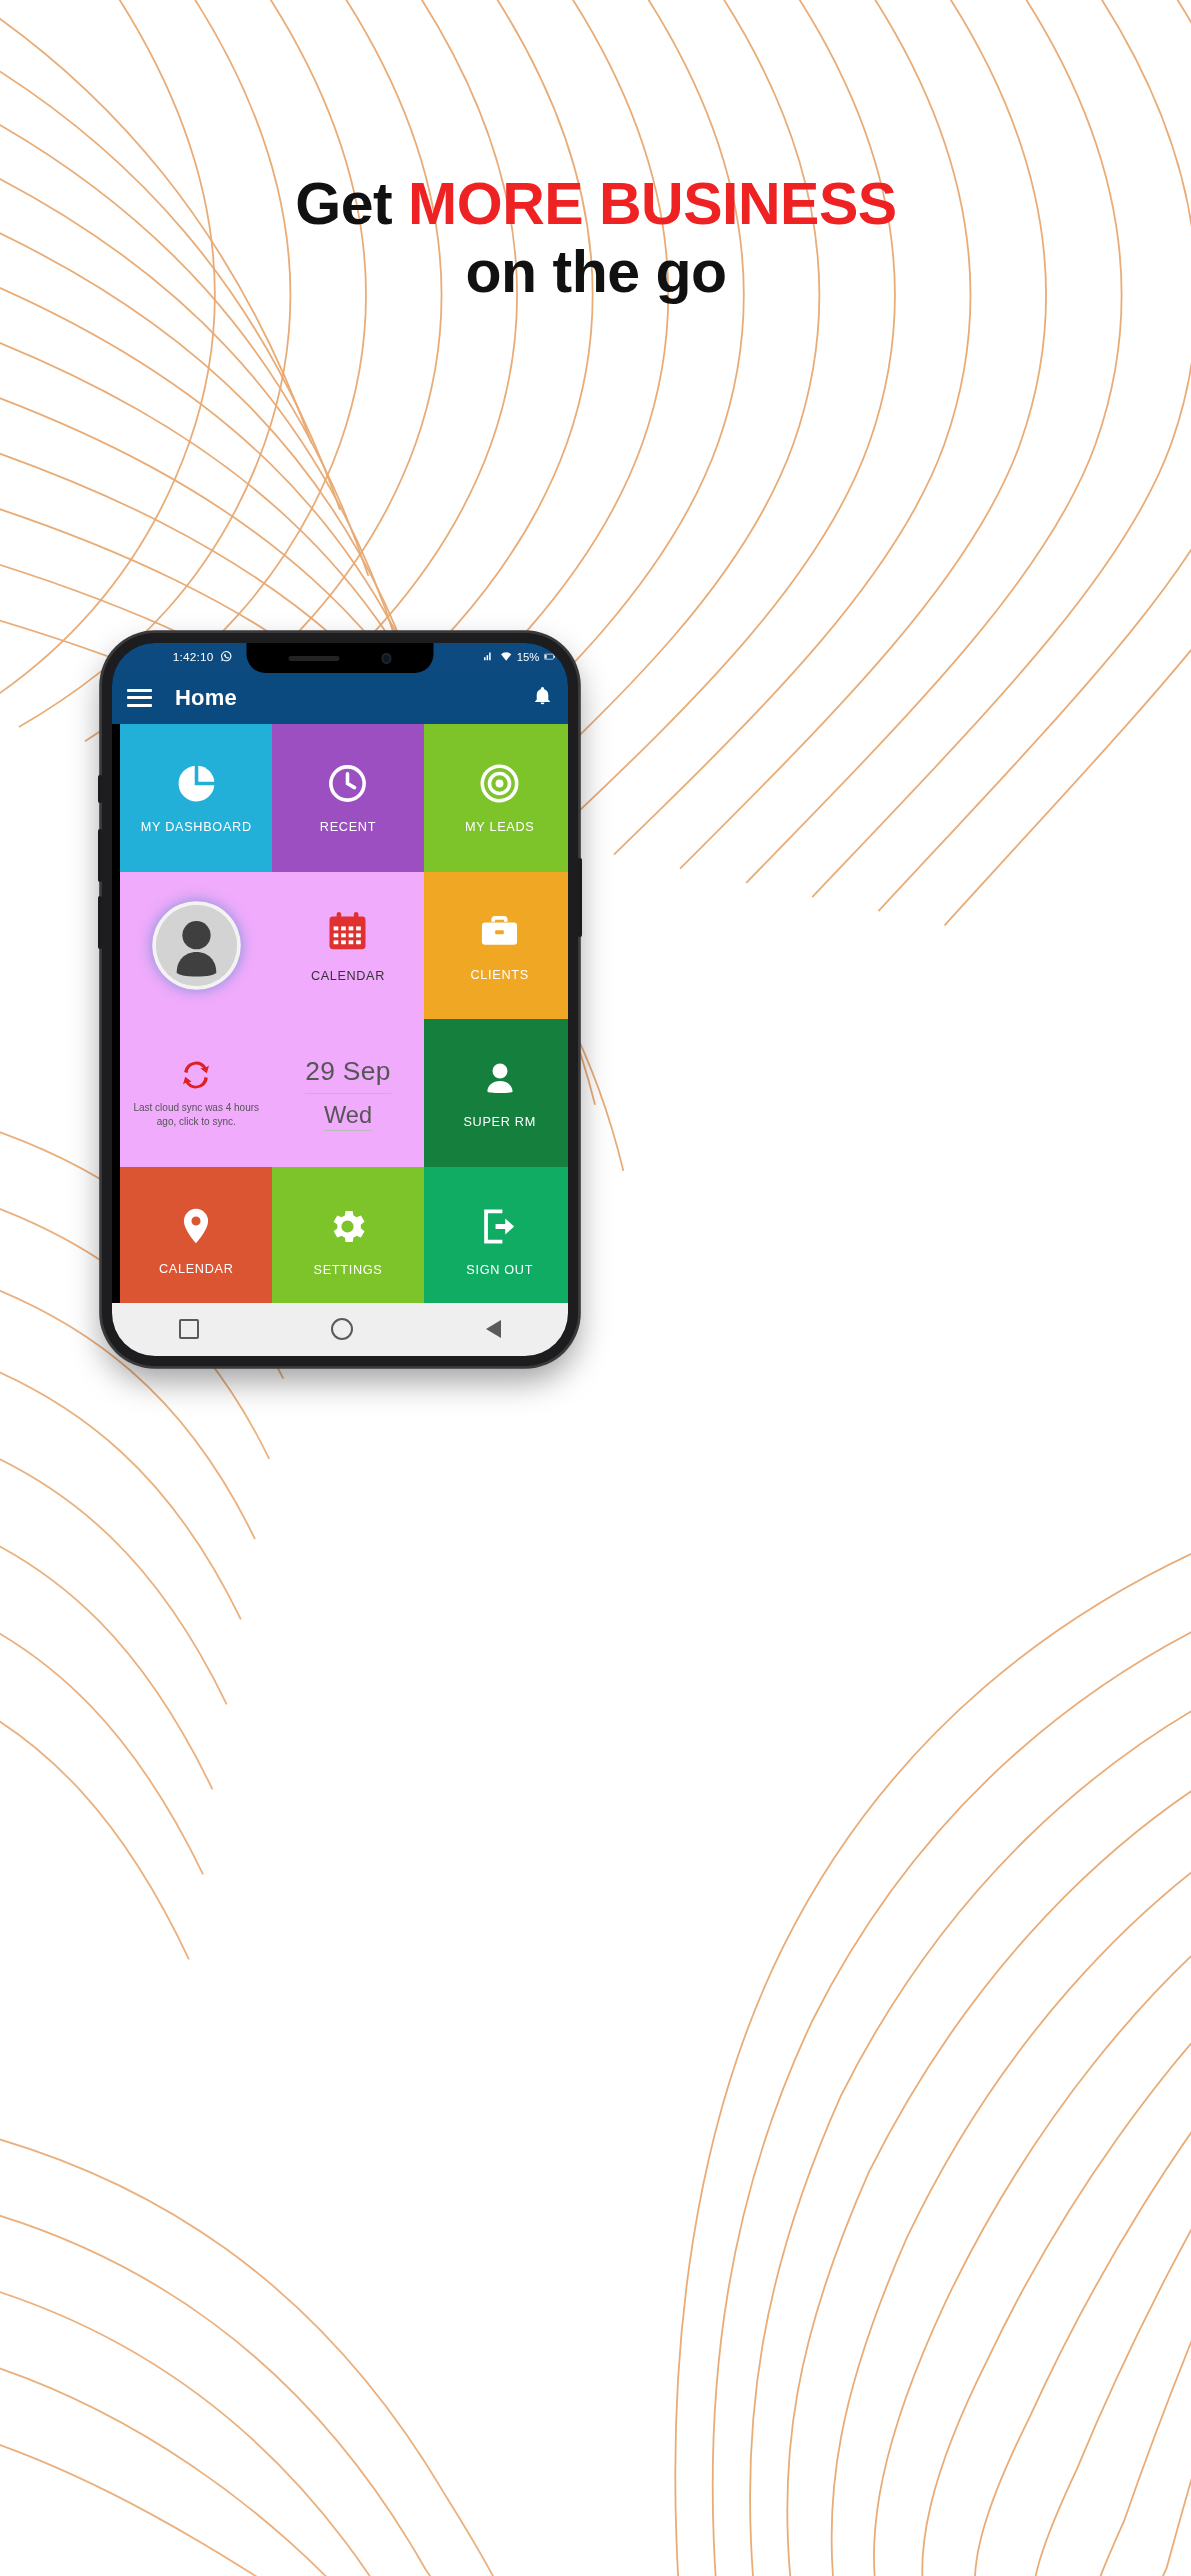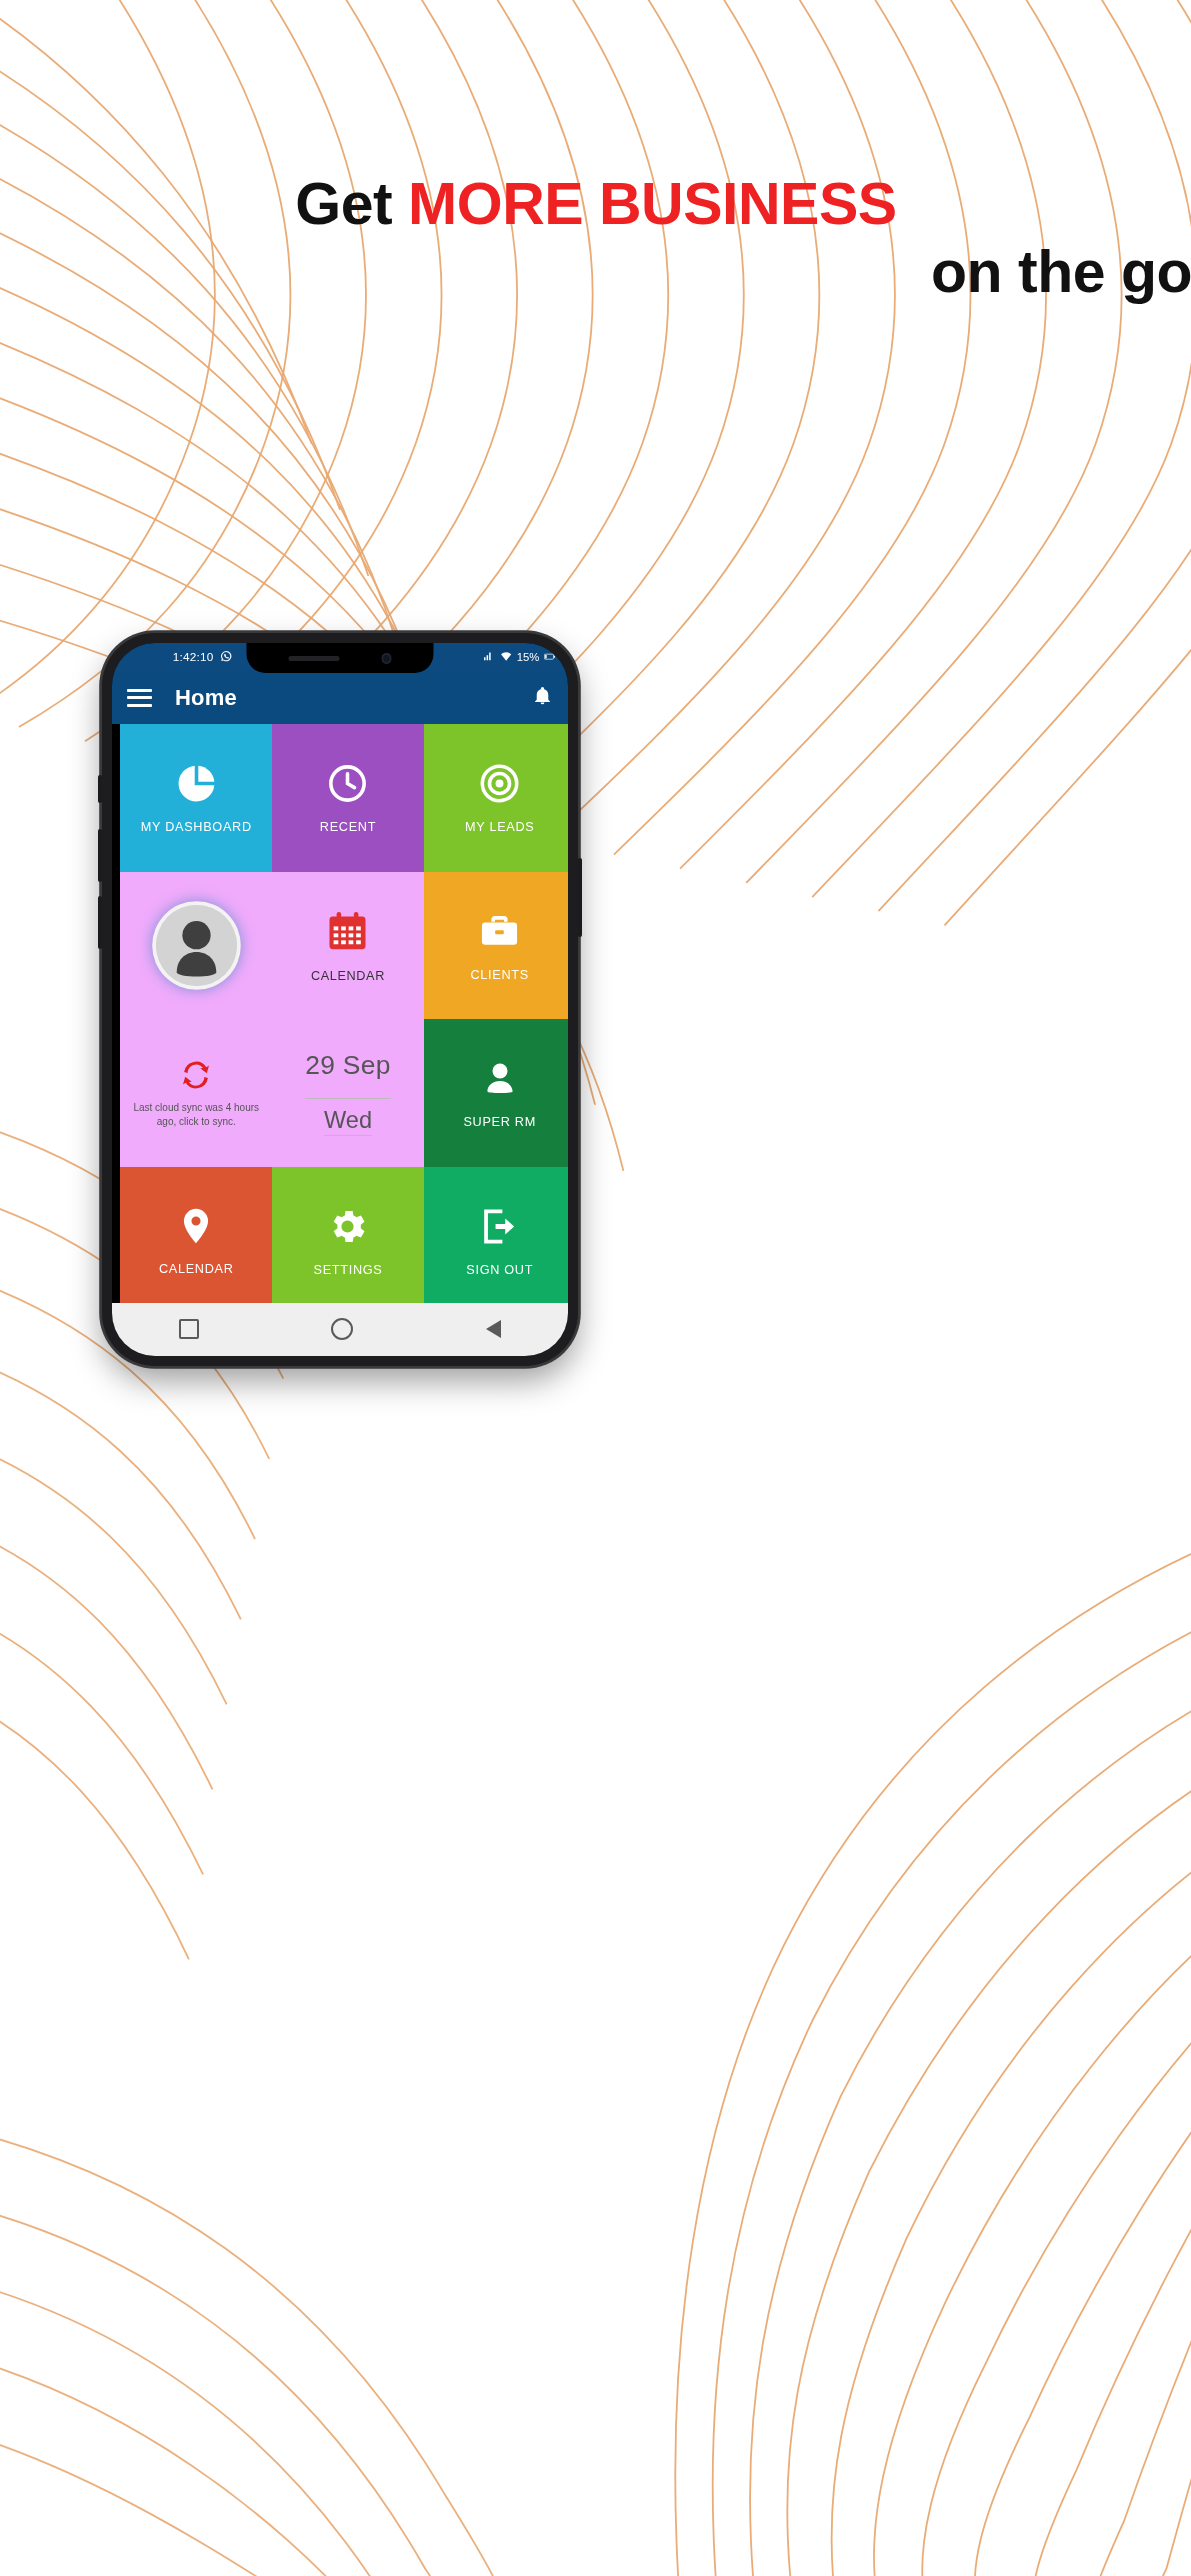--- a/index.html
+++ b/index.html
@@ -14,21 +14,21 @@
   #bg-waves{position:absolute;left:0;top:0;width:1192px;height:2576px;z-index:0;}
 
   
   .headline{
     position:absolute;left:0;top:170px;width:1192px;
     text-align:center;z-index:3;
     font-weight:700;letter-spacing:-0.5px;
     line-height:1.16;
   }
   .hl-line{display:block;font-size:59px;}
-  .hl-black{color:#111111;text-align:right;}
+  .hl-black{color:#111111;}
   .hl-red{color:#ee2222;}
 
   
   .phone-wrap{position:absolute;left:102px;top:633px;width:491px;height:737px;z-index:4;}
   .phone{
     position:absolute;left:0;top:0;
     width:476px;height:733px;
     border-radius:53px;
     background:#1d1d1f;
     box-shadow:0 0 0 2.8px #3a3a3c, 0 15px 32px rgba(0,0,0,.38);
@@ -110,21 +110,21 @@
   .cal-label{font-size:12.7px;color:#333;letter-spacing:0.6px;}
 
   
   .sync-txt{
     font-size:10px;color:#555;text-align:center;line-height:1.35;
     padding:0 11.3px;margin-top:3.8px;
   }
 
   
   .date-big{font-size:26.4px;color:#555;letter-spacing:0.3px;
-    border-bottom:0.9px solid #bbb;padding-bottom:17px;}
+    border-bottom:0.9px solid #bbb;padding-bottom:6px;}
   .date-sub{font-size:23.6px;color:#555;margin-top:8px;
     border-bottom:0.9px solid #bbb;padding-bottom:0.9px;}
 
   
   .navbar{
     position:absolute;left:0;bottom:0;width:100%;height:53px;
     background:#efefef;z-index:8;
     display:flex;align-items:center;justify-content:space-around;
   }
   .nav-sq{width:16px;height:16px;border:2.1px solid #5a5a5a;border-radius:1.9px;}

